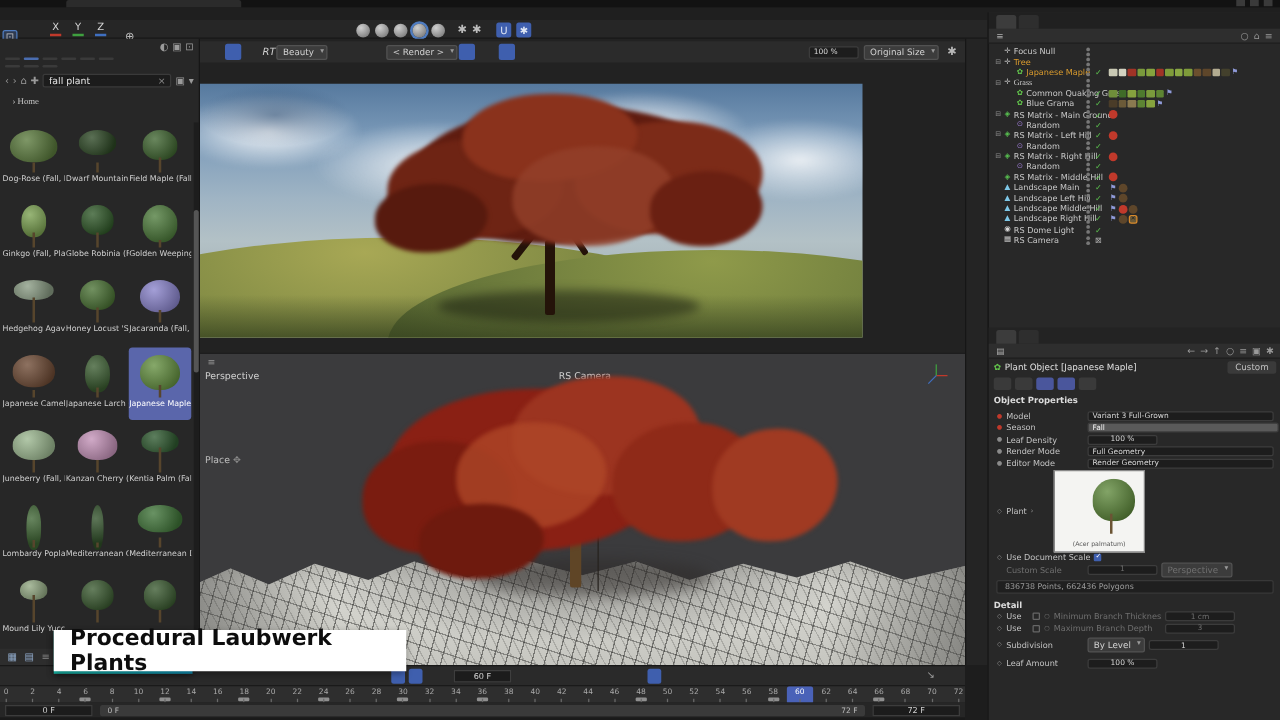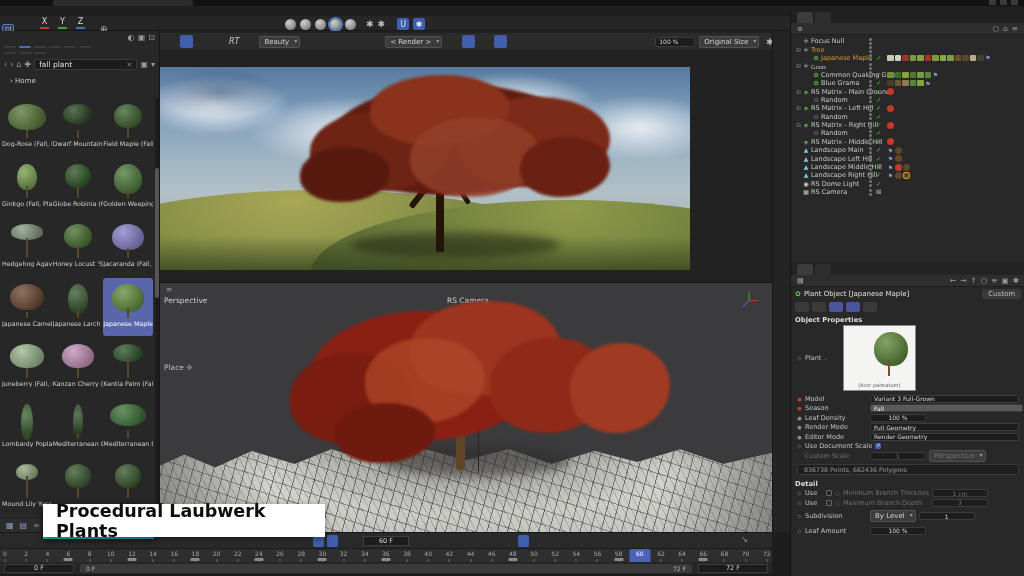--- a/index.html
+++ b/index.html
@@ -27,36 +27,36 @@
   
   #asset-browser{position:absolute;left:0;top:31px;width:160px;height:501px;background:#272727;border-right:1px solid #161616;}
   #ab-menu{display:flex;gap:8px;font-size:7.5px;color:#b5b5b5;padding:2px 0 2px 8px;align-items:center;}
   #ab-menu .right{margin-left:auto;margin-right:4px;display:flex;gap:3px;font-size:8px;color:#9a9a9a;}
   .chiprow{display:flex;gap:3px;padding:2px 4px;}
   .chip{font-size:7px;padding:1px 6px;background:#3a3a3a;border-radius:2px;color:#c0c0c0;}
   .chip.active{background:#4a6db0;color:#fff;}
   #ab-search{display:flex;align-items:center;gap:3px;padding:3px 4px;font-size:8px;color:#9a9a9a;}
   #ab-search .field{flex:1;background:#1c1c1c;border:1px solid #3a3a3a;border-radius:2px;height:11px;display:flex;align-items:center;padding:0 4px;color:#e2e2e2;font-size:7.5px;}
   #ab-search .field .x{margin-left:auto;color:#8a8a8a;}
-  #ab-crumb{font-size:7px;color:#c8c8c8;padding:4px 0 2px 10px;}
+  #ab-crumb{font-size:7px;color:#c8c8c8;padding:4px 0 2px 10px;font-family:Liberation Serif, serif;}
   #plant-grid{position:absolute;left:2px;top:67px;width:152px;bottom:14px;display:grid;grid-template-columns:repeat(3,1fr);grid-auto-rows:60px;overflow:hidden;}
   .plant-tile{position:relative;width:50px;height:58px;border-radius:3px;}
   .plant-tile.selected{background:#5a66ab;}
   .thumb{position:relative;width:46px;height:40px;margin:2px auto 0;}
   .canopy{position:absolute;left:50%;transform:translateX(-50%);top:4px;border-radius:50% 50% 46% 46%;background-image:radial-gradient(circle at 35% 30%,rgba(255,255,255,.22),rgba(0,0,0,.3) 78%);}
   .trunk{position:absolute;left:50%;transform:translateX(-50%);bottom:2px;width:2px;background:#57452c;}
   .plant-name{font-size:6.3px;color:#cfcfcf;text-align:center;white-space:nowrap;overflow:hidden;max-width:50px;}
   .plant-tile.selected .plant-name{color:#fff;}
   #ab-scroll{position:absolute;right:0;top:67px;width:4px;bottom:14px;background:#1d1d1d;}
   #ab-scroll .thumbbar{position:absolute;left:0;width:4px;top:70px;height:130px;background:#555;border-radius:2px;}
   #ab-footer{position:absolute;left:0;bottom:0;width:160px;height:13px;background:#2d2d2d;display:flex;align-items:center;gap:6px;padding-left:6px;font-size:8px;color:#8fa8c8;}
   
   #render-view{position:absolute;left:160px;top:31px;width:612px;height:251px;background:#222;}
   #rv-menu{display:flex;gap:8px;font-size:7.5px;color:#b5b5b5;padding:1px 0 1px 6px;}
-  #rv-toolbar{display:flex;align-items:center;gap:20px;padding:1px 4px;height:17px;background:#2b2b2b;font-size:9px;color:#b8b8b8;}
+  #rv-toolbar{display:flex;align-items:center;gap:1px;padding:1px 4px;height:17px;background:#2b2b2b;font-size:9px;color:#b8b8b8;}
   .rv-ic{width:13px;height:13px;display:inline-flex;align-items:center;justify-content:center;border-radius:2px;}
   .rv-ic.active{background:#3f5fae;color:#e8eefb;}
   .dd{background:#3c3c3c;border:1px solid #525252;border-radius:2px;font-size:7px;color:#d2d2d2;padding:1px 10px 1px 4px;position:relative;white-space:nowrap;}
   .dd:after{content:"▾";position:absolute;right:2px;top:0;font-size:6px;color:#9a9a9a;}
   #rv-right{margin-left:auto;display:flex;align-items:center;gap:4px;}
   #rv-image{position:absolute;left:0;top:36px;width:530px;height:203px;overflow:hidden;background:linear-gradient(180deg,#56799e 0%,#7d9cba 22%,#9fb4c4 45%,#b3c1c6 62%,#a9b6ba 75%,#9aa9ad 100%);}
   .cloud{position:absolute;border-radius:50%;background:radial-gradient(closest-side,rgba(255,255,255,.95),rgba(255,255,255,0));filter:blur(2px);}
   .hill{position:absolute;border-radius:50%;}
   .blob{position:absolute;border-radius:52% 48% 55% 45%;filter:blur(1.5px);}
   .branch{position:absolute;background:#241309;border-radius:2px;}
@@ -863,60 +863,60 @@
     </div>
     <div class="atabs">
         <span class="atab"></span>
         <span class="atab"></span>
         <span class="atab active"></span>
         <span class="atab active"></span>
         <span class="atab"></span>
       </div>
     <div class="sechead">Object Properties</div>
 
+    <div id="attr-rows" style="margin-top:3px;">
+      <div class="arow">
+          <span class="dot red">●</span>
+          <span class="albl">Model</span>
+          <span class="afield wide">Variant 3 Full-Grown</span>
+        </div>
+        <div class="arow">
+          <span class="dot red">●</span>
+          <span class="albl">Season</span>
+          <span class="afield season">Fall</span>
+        </div>
+        <div class="arow">
+          <span class="dot dia">●</span>
+          <span class="albl">Leaf Density</span>
+          <span class="afield small">100 %</span>
+        </div>
+        <div class="arow">
+          <span class="dot dia">●</span>
+          <span class="albl">Render Mode</span>
+          <span class="afield wide">Full Geometry</span>
+        </div>
+        <div class="arow">
+          <span class="dot dia">●</span>
+          <span class="albl">Editor Mode</span>
+          <span class="afield wide">Render Geometry</span>
+        </div>
+    </div>
+
     <div style="display:flex;padding-left:6px;gap:4px;">
       <span class="arow" style="height:auto;padding-left:0;">
           <span class="dot">◇</span>
           <span>Plant</span>
           <span style="color:#8a8a8a;font-size:6px;">›</span>
         </span>
       <div style="width:73px;height:66px;background:#f4f4f2;border:1px solid #888;position:relative;margin-left:12px;">
         <span class="canopy" style="left:30px;top:6px;width:34px;height:34px;background-color:#5f8a3c;transform:none;"></span>
         <span class="trunk" style="left:44px;bottom:14px;height:16px;background:#6b5434;transform:none;"></span>
         <span class="person" style="right:8px;bottom:13px;"><span class="head"></span><span class="body"></span></span>
         <span style="position:absolute;left:0;right:0;bottom:2px;text-align:center;font-size:5px;color:#555;">(Acer palmatum)</span>
       </div>
-    </div>
-
-    <div id="attr-rows" style="margin-top:3px;">
-      <div class="arow">
-          <span class="dot red">●</span>
-          <span class="albl">Model</span>
-          <span class="afield wide">Variant 3 Full-Grown</span>
-        </div>
-        <div class="arow">
-          <span class="dot red">●</span>
-          <span class="albl">Season</span>
-          <span class="afield season">Fall</span>
-        </div>
-        <div class="arow">
-          <span class="dot dia">●</span>
-          <span class="albl">Leaf Density</span>
-          <span class="afield small">100 %</span>
-        </div>
-        <div class="arow">
-          <span class="dot dia">●</span>
-          <span class="albl">Render Mode</span>
-          <span class="afield wide">Full Geometry</span>
-        </div>
-        <div class="arow">
-          <span class="dot dia">●</span>
-          <span class="albl">Editor Mode</span>
-          <span class="afield wide">Render Geometry</span>
-        </div>
     </div>
 
     <div class="arow">
         <span class="dot">◇</span>
         <span class="albl" style="width:auto;">Use Document Scale</span>
         <span class="cb on"></span>
       </div>
     <div class="arow grayed">
         <span class="dot"> </span>
         <span class="albl grayed">Custom Scale</span>

